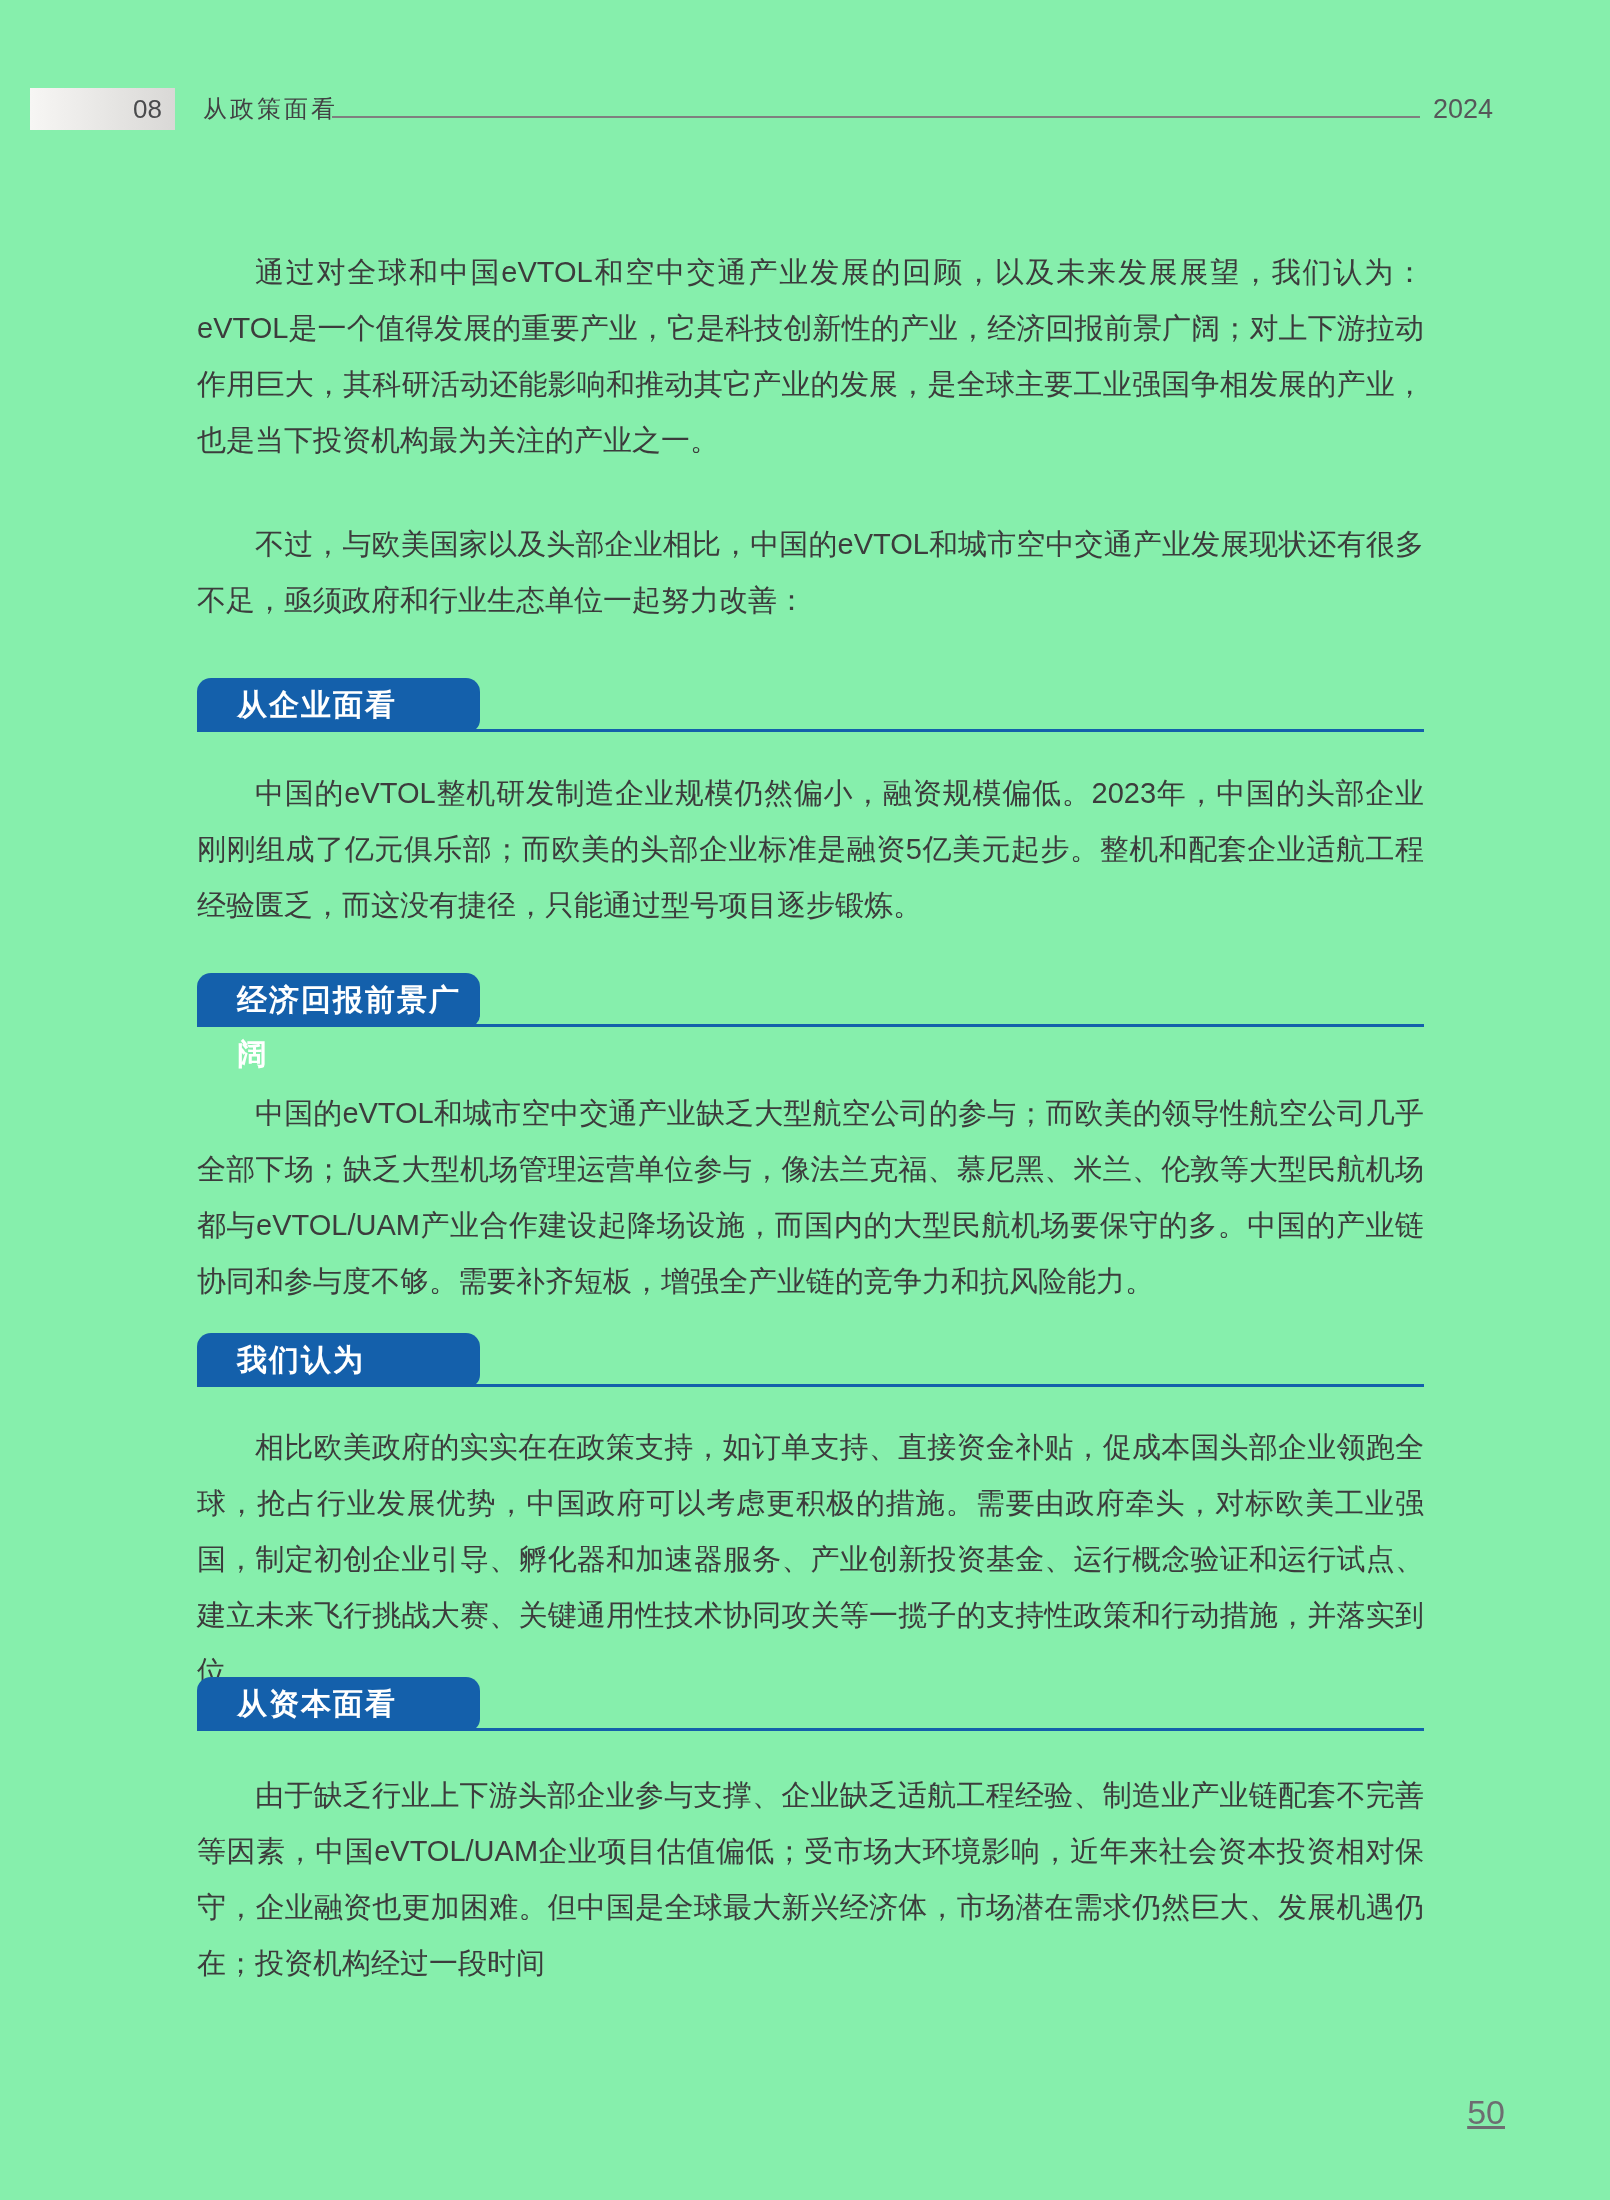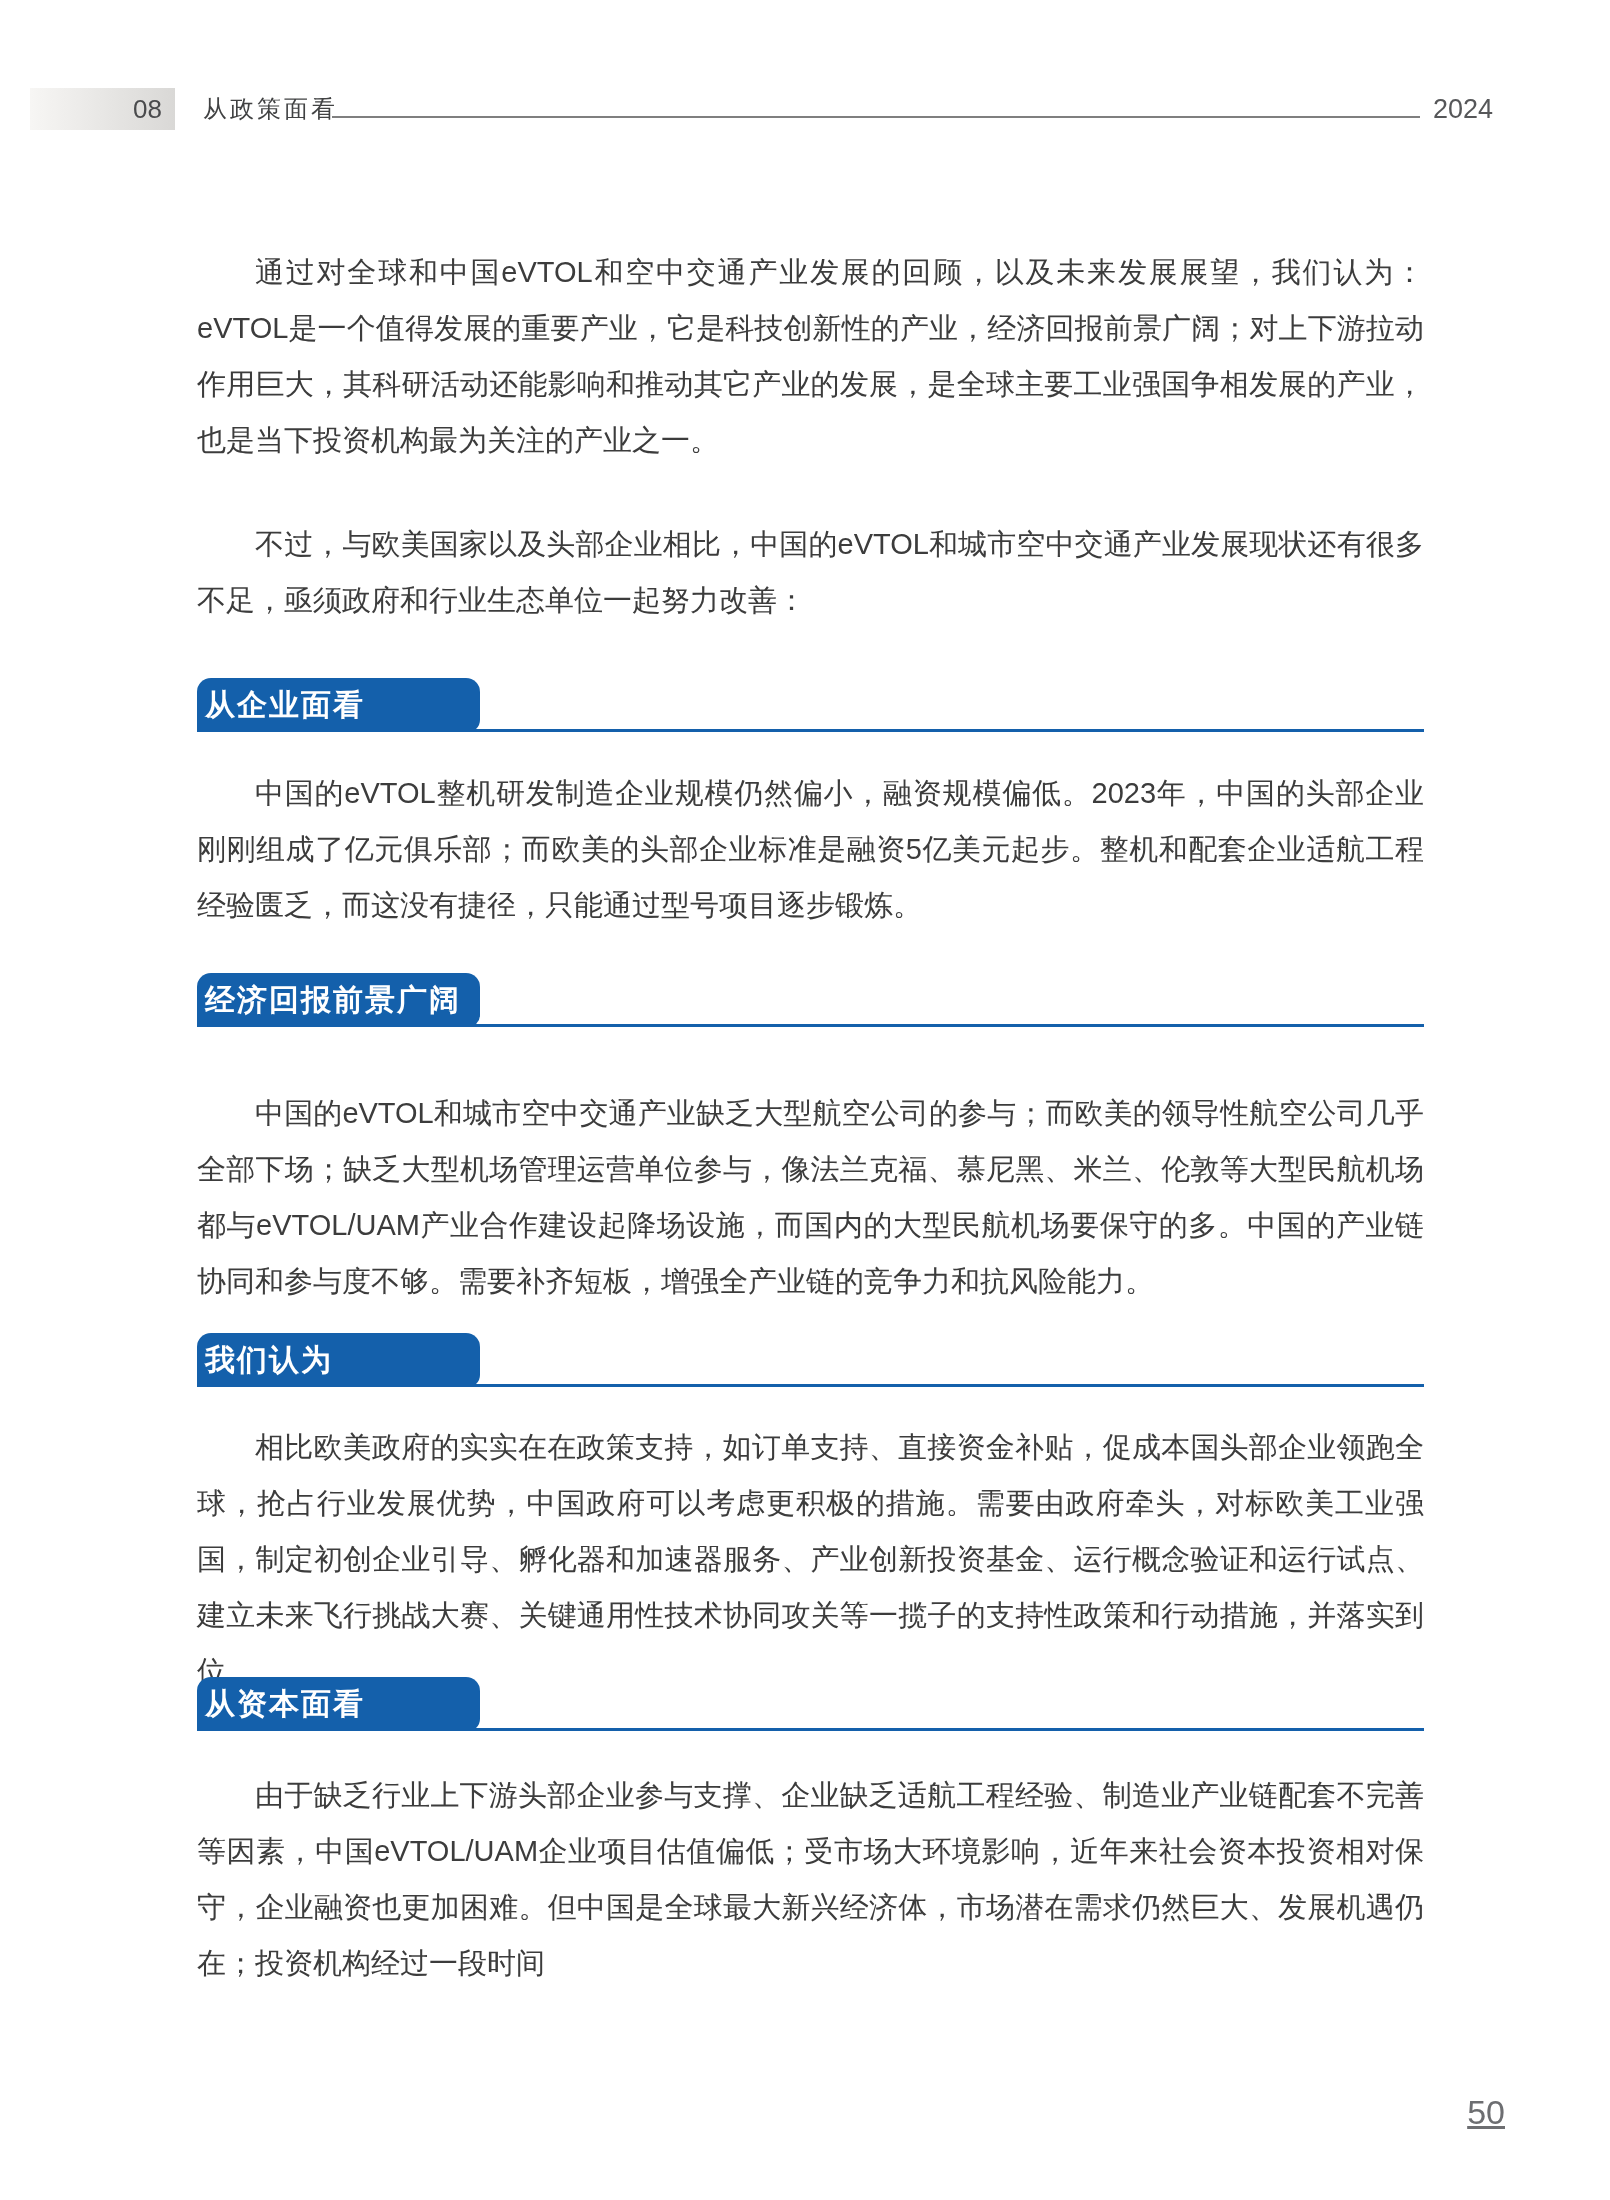--- a/index.html
+++ b/index.html
@@ -6,21 +6,21 @@
     --blue:#1460ab;
     --text:#3c3c3c;
     --hdr-gray:#4f5051;
     --rule-gray:#7f7f7f;
   }
   html,body{margin:0;padding:0;background:#e9e9e9;}
   .page{
     position:relative;
     width:1610px;height:2200px;
     margin:0 auto;
-    background:#ffffff;
+    background:#86efac;
     font-family:"Liberation Sans",sans-serif;
     overflow:hidden;
   }
   
   .chap-box{
     position:absolute;left:30px;top:88px;width:145px;height:42px;
     background:linear-gradient(to right,#f7f6f4,#d9d8d6);
   }
   .chap-num{
     display:block;height:42px;line-height:42px;
@@ -47,21 +47,21 @@
   }
   .sec{
     position:absolute;left:197px;width:1227px;height:54px;
   }
   .bar{
     position:absolute;left:0;top:0;width:283px;height:54px;
     background:var(--blue);
     border-radius:14px 14px 12px 0;
   }
   .bar-label{
-    display:block;height:54px;line-height:54px;padding-left:8px;
+    display:block;height:54px;line-height:54px;padding-left:40px;
     color:#ffffff;font-size:30px;font-weight:bold;letter-spacing:2px;
   }
   .sec-rule{
     position:absolute;left:0;bottom:0;width:100%;height:3px;
     background:var(--blue);
   }
   
   .page-number{
     position:absolute;top:2093px;right:105px;
     font-size:34px;color:#6d6e71;text-decoration:underline;

